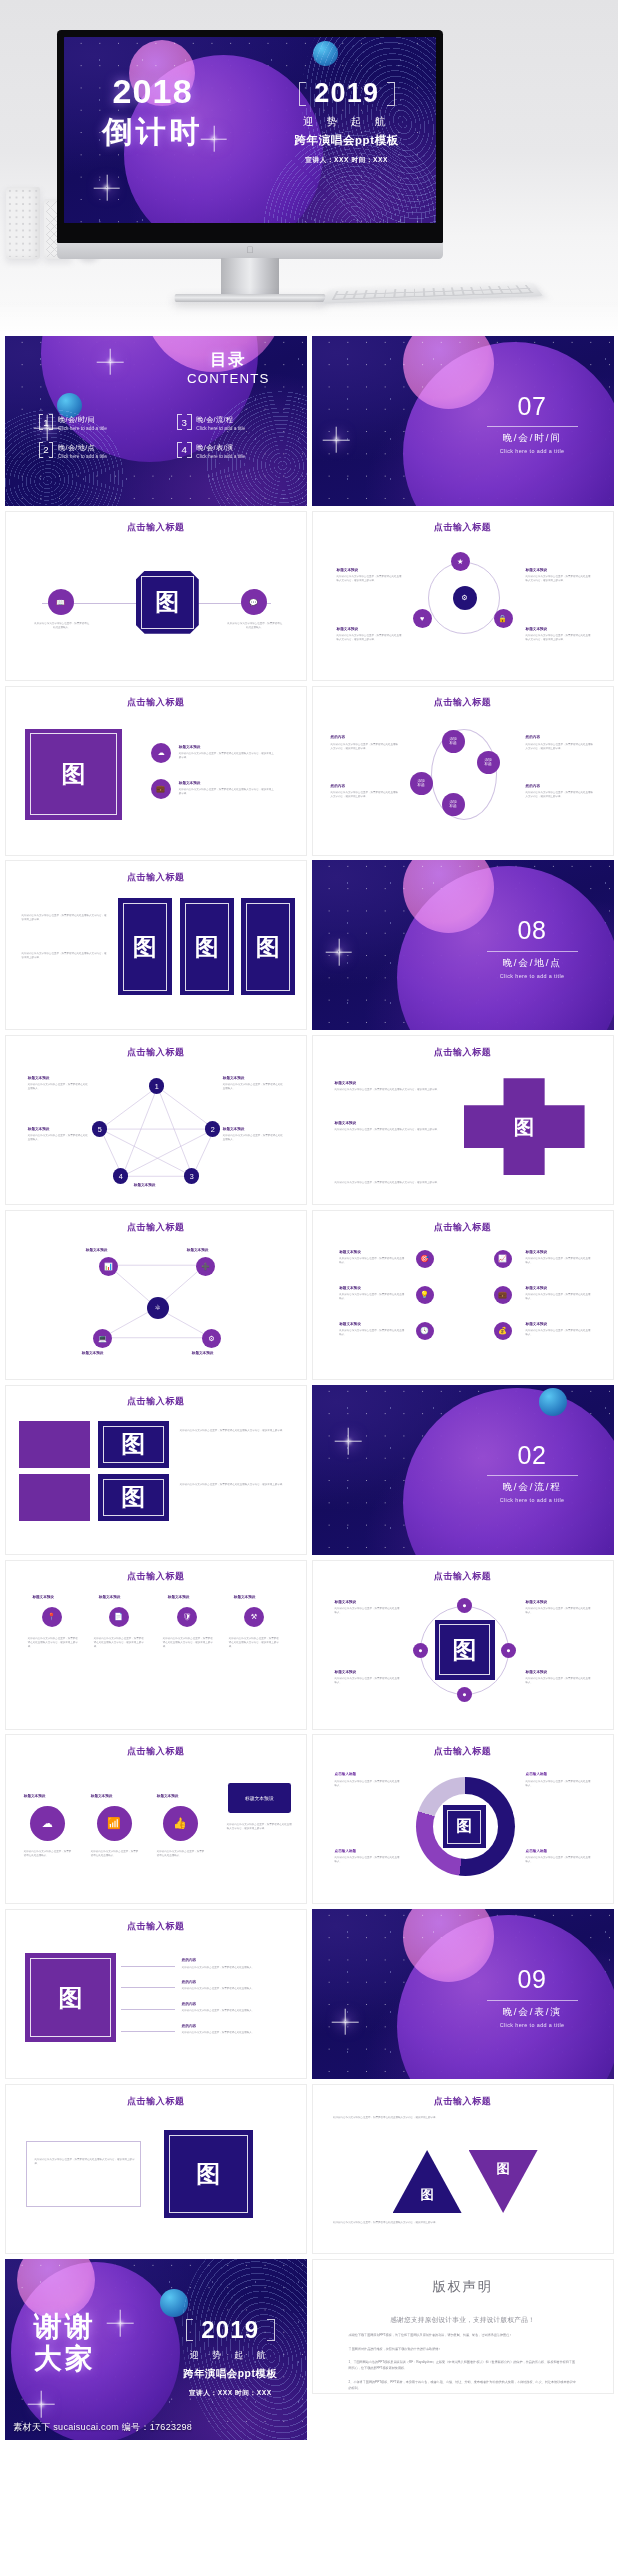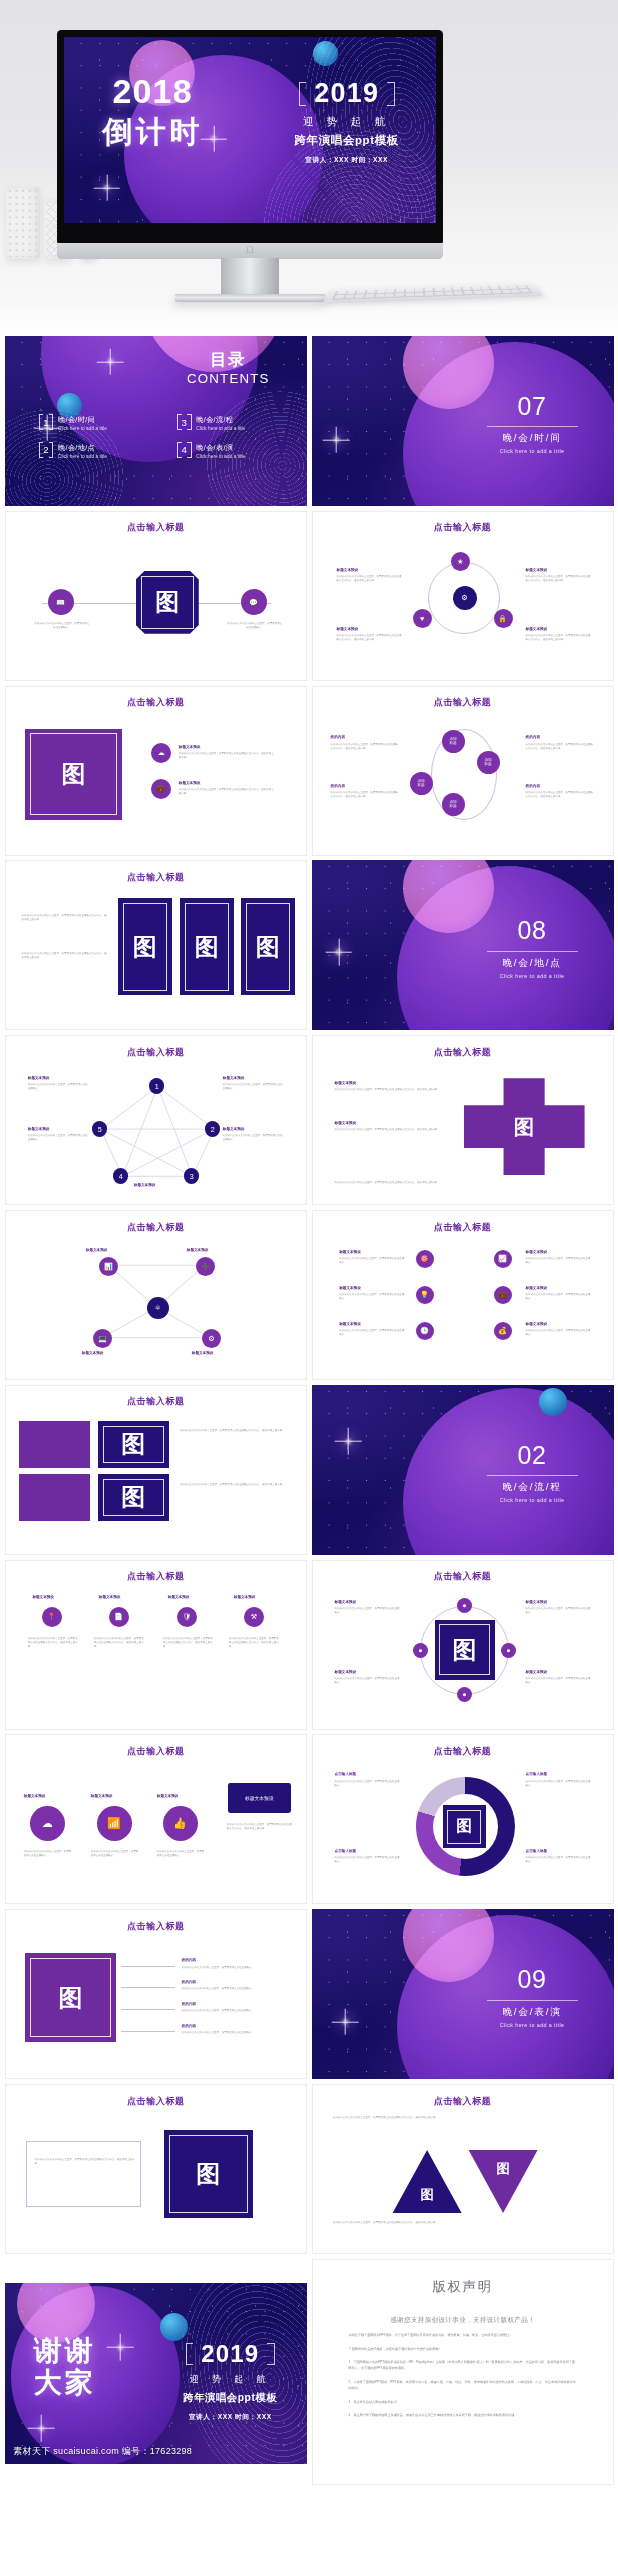--- a/index.html
+++ b/index.html
@@ -679,21 +679,21 @@
       <div style="position:absolute;left:156px;top:65px;width:69px;height:63px;background:#6d2b9f;
                   clip-path:polygon(0 0,100% 0,50% 100%); display:flex; align-items:flex-start; justify-content:center;
                   color:#fff; font-size:13.3px; font-weight:700; padding-top:9.7px;">
           <span>图</span>
         </div>
       <div class="mini-b" style="left:20.5px; top:136px; width:260px;">此部分内容作为文字排版占位显示，如需更改请在此处直接输入文字内容，建议使用主题字体。</div>
     </div>
   </div>
 
   <div class="row">
-    <div class="slide dark" style="height:181px;margin-top:24px;">
+    <div class="slide dark" style="height:181px;">
       <div class="sky">
           <div class="stars"></div>
         <div class="planet-big" style="left:6px;  top:3.6px;  width:169px; height:181px;"></div>
         <div class="planet-pink" style="left:12px;  top:-18px;width:78px; height:78px;"></div>
         <div class="planet-teal" style="left:155px; top:30px; width:28px; height:28px;"></div>
         <div class="wave" style="left:181px; top:-24px; width:169px; height:242px;"></div>
         <div class="flare" style="left:115px; top:64px;"></div>
         <div class="flare" style="left:36px;  top:145px;"></div>
       </div>
       <div class="ty-left">
@@ -704,21 +704,21 @@
         <span class="t-br">
           <span class="t-2019" style="font-size:24px;">2019</span>
         </span>
         <div class="t-sub1" style="font-size:9px;">迎 势 起 航</div>
         <div class="t-sub2" style="font-size:10.3px;">跨年演唱会ppt模板</div>
         <div class="t-pres">宣讲人：XXX  时间：XXX</div>
       </div>
       <div class="wm">素材天下 sucaisucai.com  编号：17623298</div>
     </div>
 
-    <div class="slide" style="height:226px;">
+    <div class="slide" style="height:135px;">
       <div class="cp">
         <h2>版权声明</h2>
         <div class="lead">感谢您支持原创设计事业，支持设计版权产品！</div>
         <p>感谢您下载千图网原创PPT模板，为了您和千图网以及原创作者的利益，请勿复制、传播、销售，否则将承担法律责任！</p>
         <p>千图网将对作品进行维权，按照传播下载次数的十倍进行索取赔偿！</p>
         <p>1、千图网网站出售的PPT模板是免版税类（RF：Royalty-free）正版受《中华人民共和国著作权法》和《世界版权公约》的保护，作品的所有权、版权和著作权归千图网所有，您下载的是PPT模板素材使用权。</p>
         <p>2、不得将千图网的PPT模板、PPT素材，本身用于再出售，或者出租、出借、转让、分销、发布或者作为礼物供他人使用，不得转授权、出卖、转让本协议或本协议中的权利。</p>
         <p>3、禁止将作品纳入商标或服务标记。</p>
         <p>4、禁止用户用下载格式在网上传播作品，或者作品可以让第三方单独付费或共享免费下载，或通过转移电话服务系统传播。</p>
       </div>

